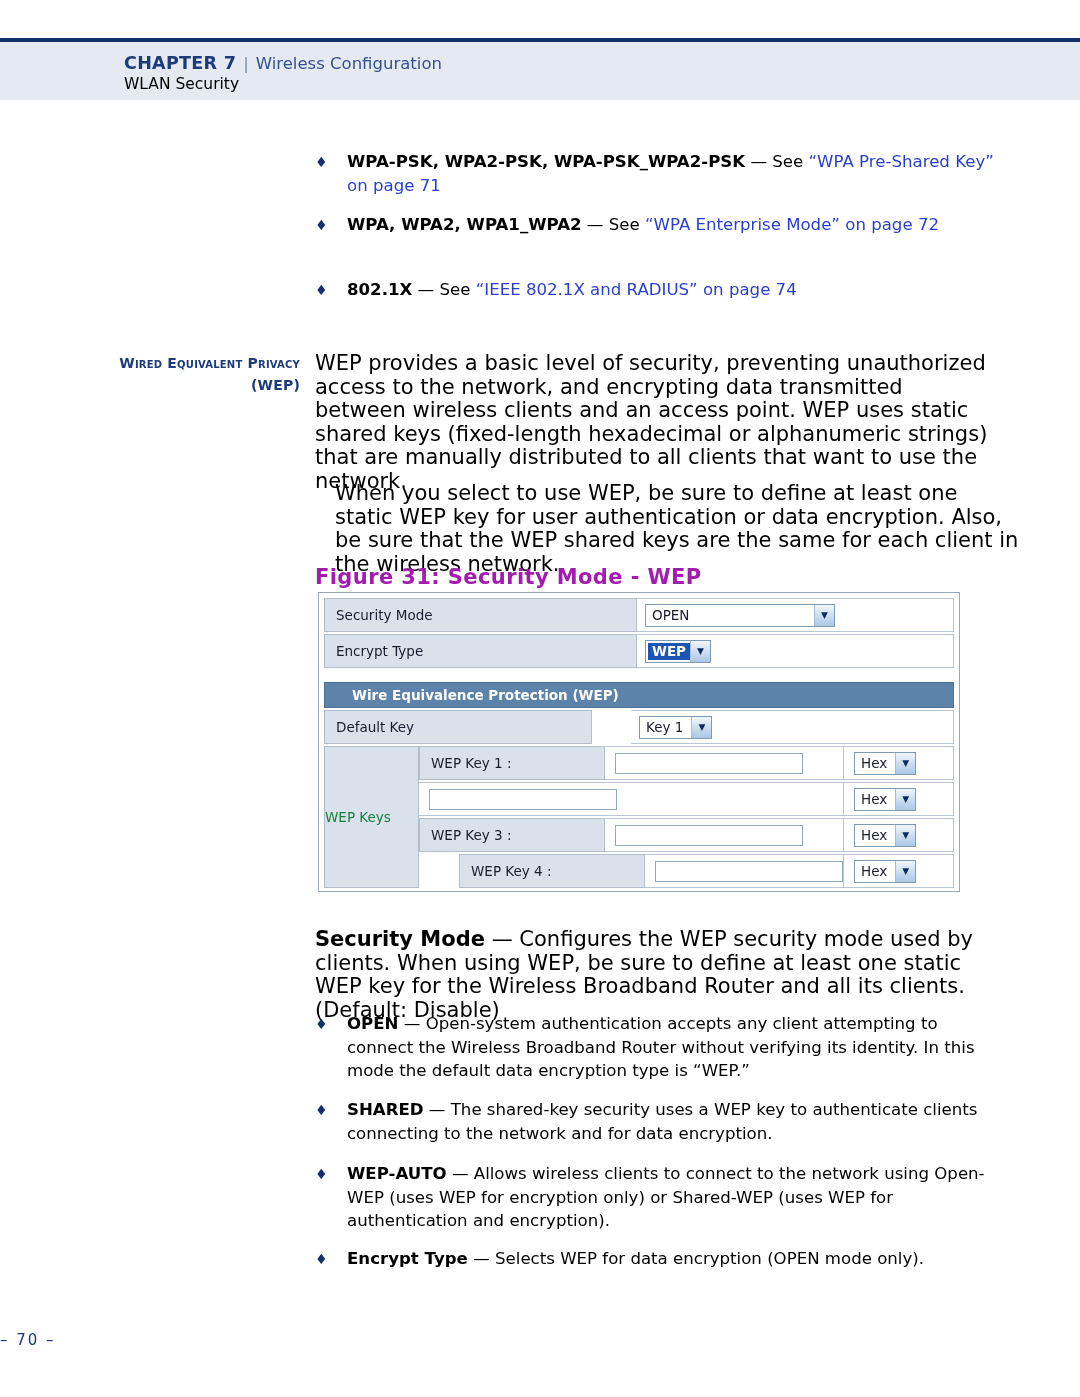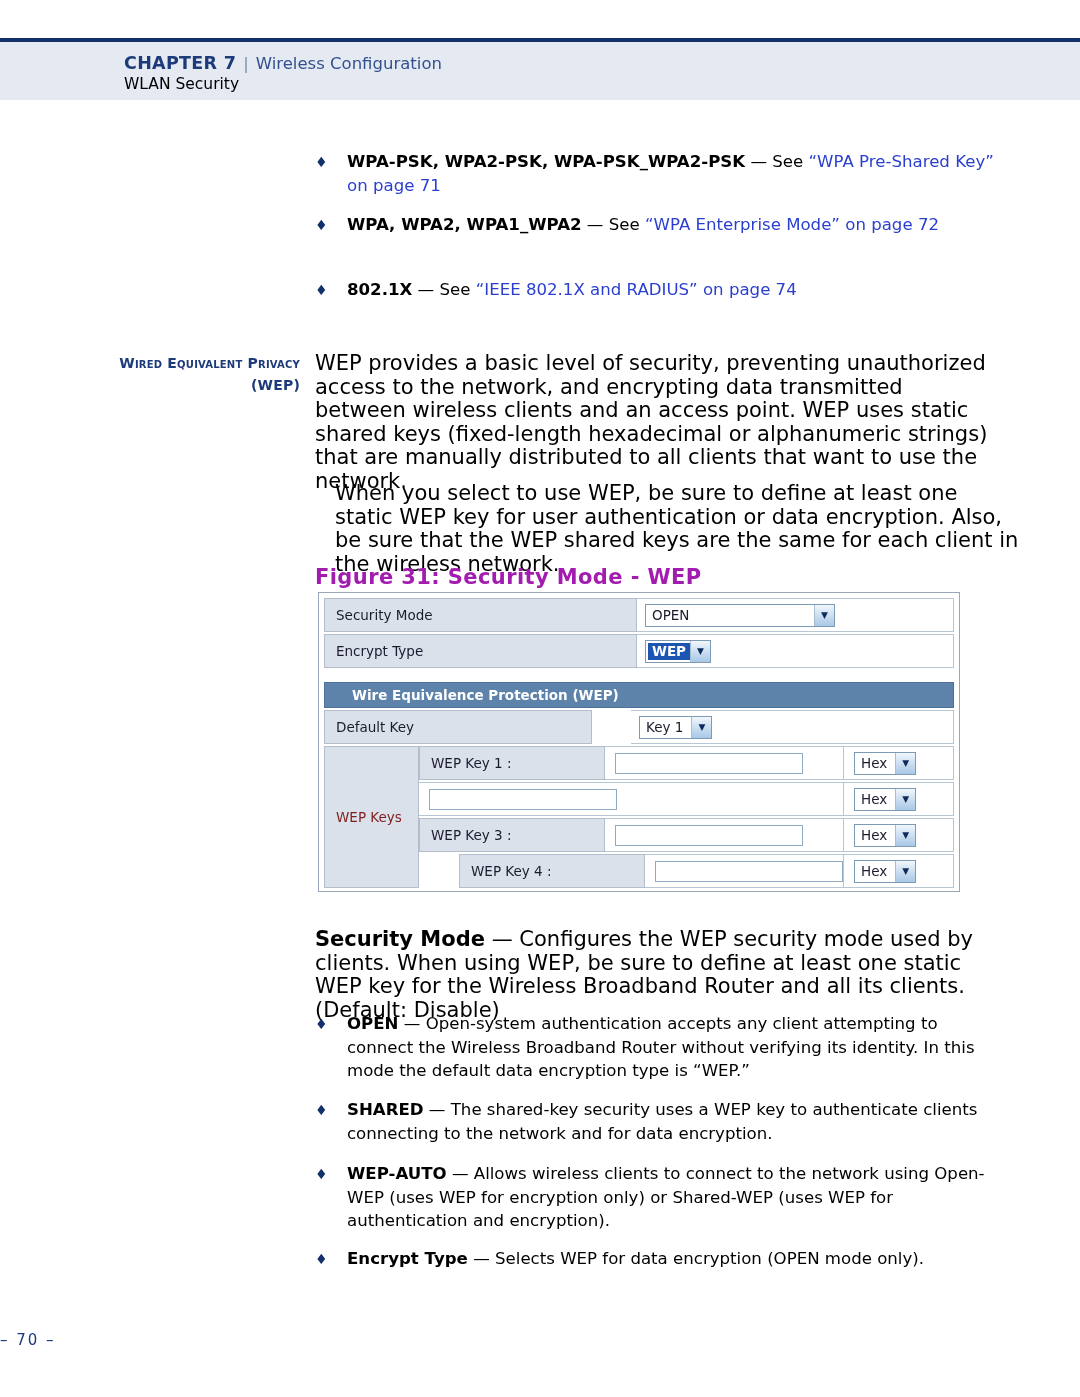--- a/index.html
+++ b/index.html
@@ -218,23 +218,22 @@
     display: flex;
     margin-top: 2px;
   }
   .keys-left {
     width: 127px;
     background: #dbe1ea;
     border: 1px solid #b3bdcb;
     box-sizing: border-box;
     display: flex;
     align-items: center;
-    padding-left: 11px;
     font-size: 13.5px;
-    color: #7f1d1d;
+    color: #15803d;
   }
   .keys-right { flex: 1; border-radius: 16px; }
   .key-row {
     display: flex;
     height: 34px;
     margin-bottom: 2px;
   }
   .key-row:last-child { margin-bottom: 0; padding-left: 40px; }
   .key-name {
     width: 186px;

